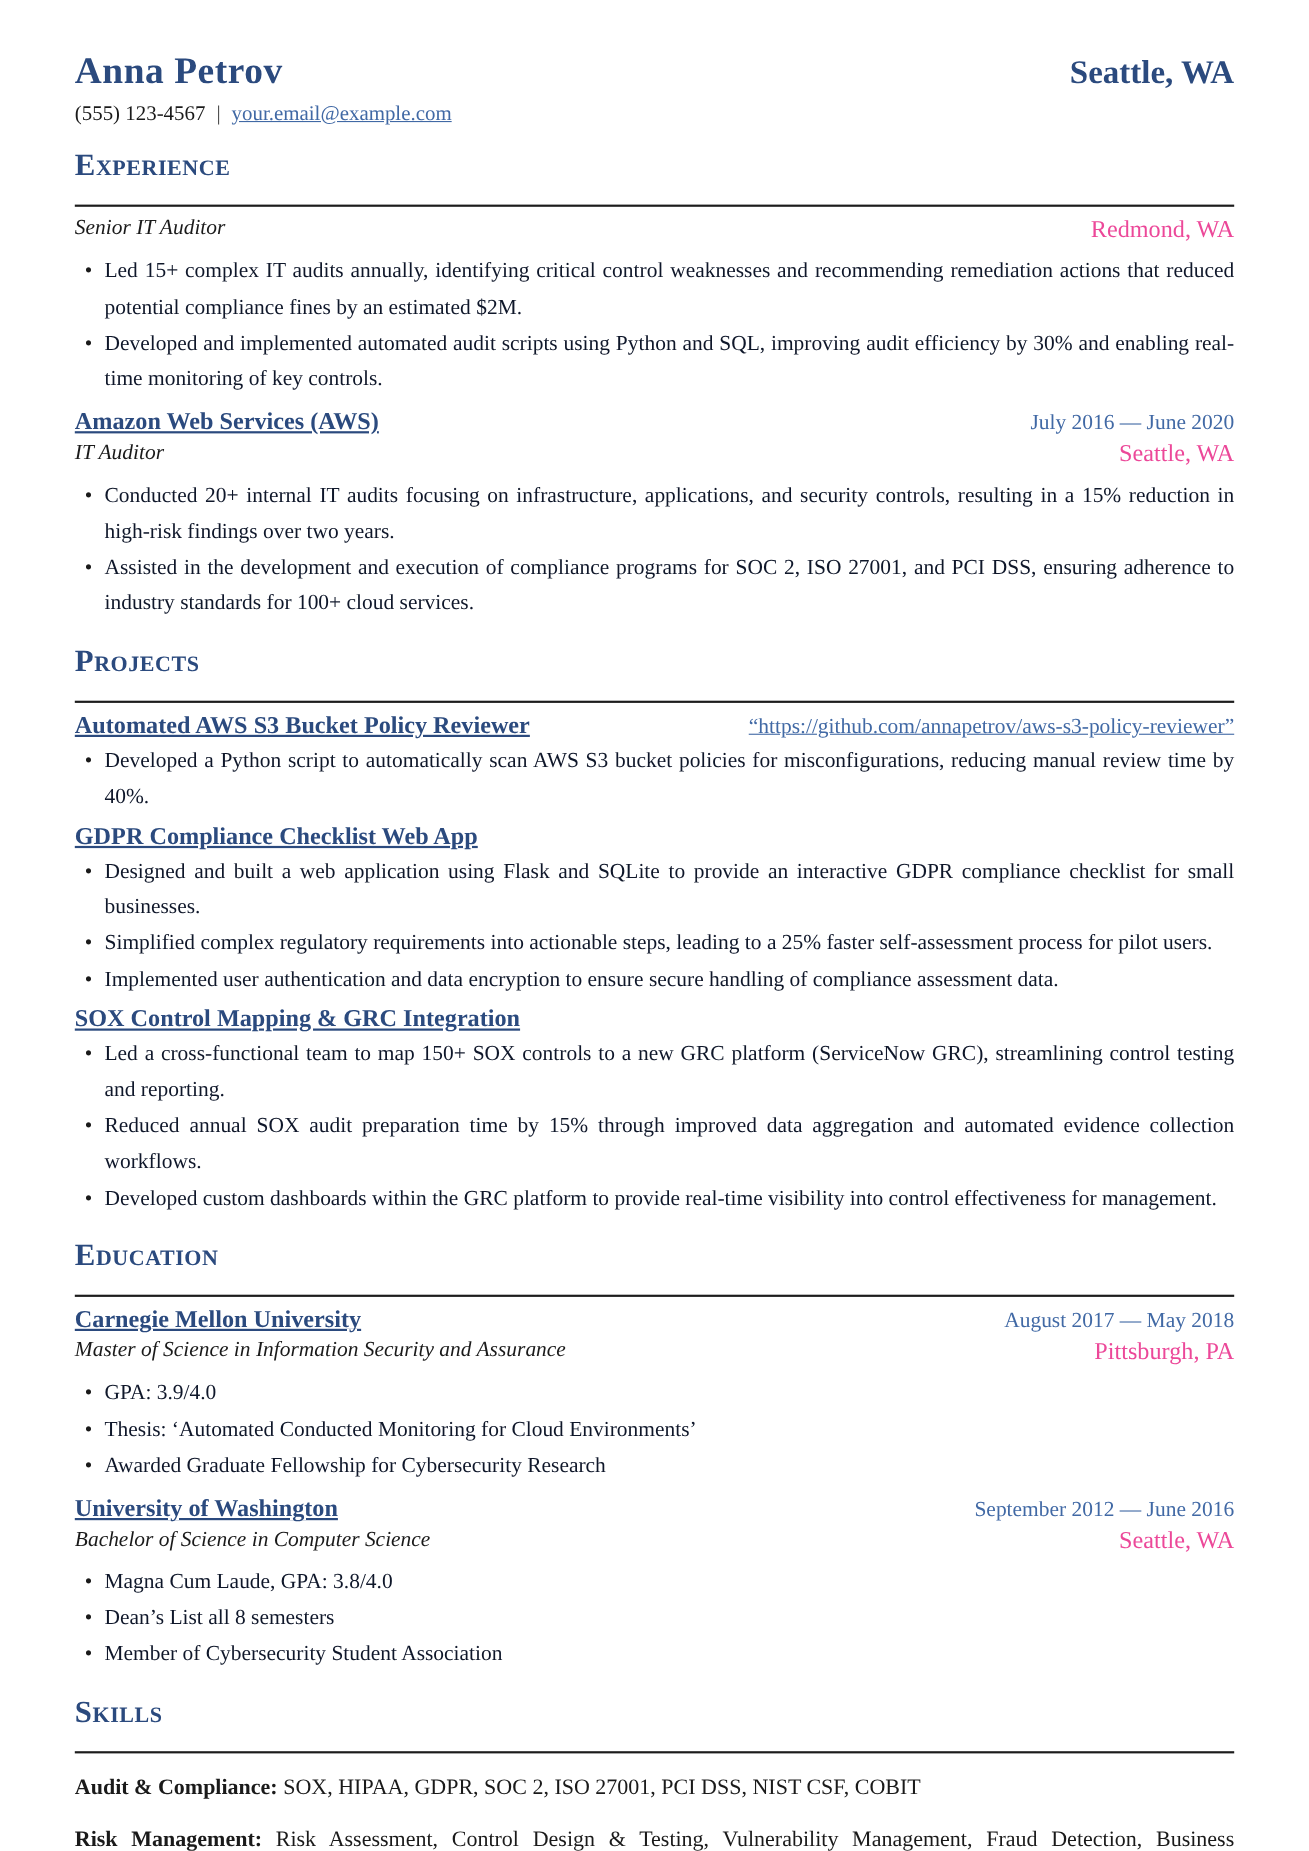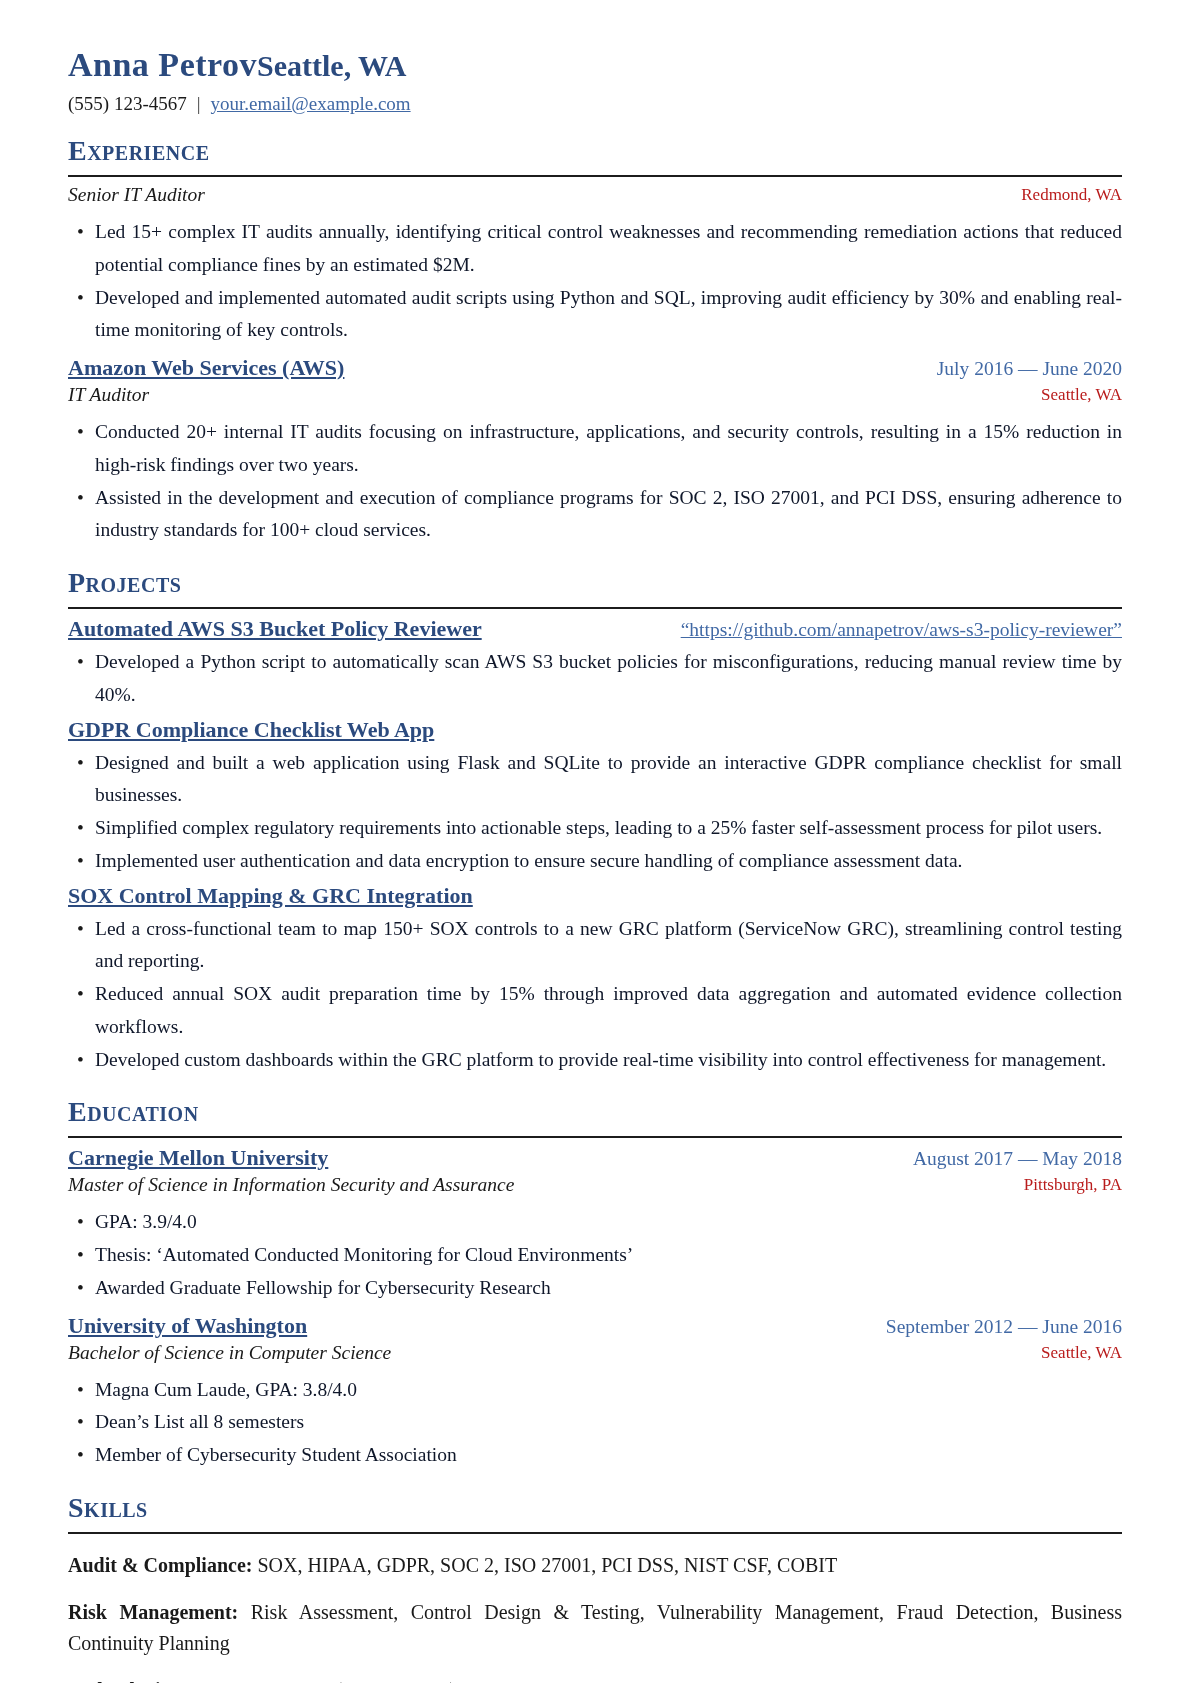--- a/index.html
+++ b/index.html
@@ -6,45 +6,45 @@
   html, body { background: #ffffff; }
   body {
     width: 1190px; height: 1683px;
     font-family: "Liberation Serif", serif;
     color: #1a1a1a;
     overflow: hidden;
   }
   .page { padding: 46px 68px 0 68px; }
 
   
-  .header-row { display: flex; justify-content: flex-start; align-items: baseline; }
+  .header-row { display: flex; justify-content: space-between; align-items: baseline; }
   .name { font-size: 34px; font-weight: bold; color: #2b4a7e; letter-spacing: 0.5px; }
   .loc-top { font-size: 30px; font-weight: bold; color: #2b4a7e; }
   .contact { margin-top: 9px; font-size: 19px; color: #1a1a1a; }
   .contact .sep { margin: 0 10px; color: #444; }
   a.link-accent, .link-accent { color: #4169a5; text-decoration: underline; cursor: pointer; }
 
   
   .section { margin-top: 20px; }
   .section-title {
     font-variant: small-caps;
     font-size: 28px; font-weight: bold;
     color: #2b4a7e; letter-spacing: 0.5px;
-    padding-bottom: 8px;
+    padding-bottom: 19px;
     border-bottom: 2px solid #1c1c1c;
     margin-bottom: 7px;
   }
 
   
   .entry-head { display: flex; justify-content: space-between; align-items: baseline; margin-top: 6px; }
   .entry-name { font-size: 22px; font-weight: bold; color: #2b4a7e; text-decoration: underline; cursor: pointer; }
   .entry-dates { font-size: 19.5px; color: #4169a5; }
   .entry-sub { display: flex; justify-content: space-between; align-items: center; margin-top: 3px; }
   .entry-role { font-size: 19.5px; font-style: italic; color: #1a1a1a; }
-  .entry-loc { font-size: 17px; color: #b91c1c; }
+  .entry-loc { font-size: 22px; color: #ec4899; }
 
   ul.bullets { list-style: none; margin: 10px 0 8px 0; }
   ul.bullets.tight { margin: 4px 0 4px 0; }
   ul.bullets li {
     position: relative;
     padding-left: 27px;
     font-size: 19.5px;
     line-height: 1.68;
     text-align: justify;
     color: #0f172a;

